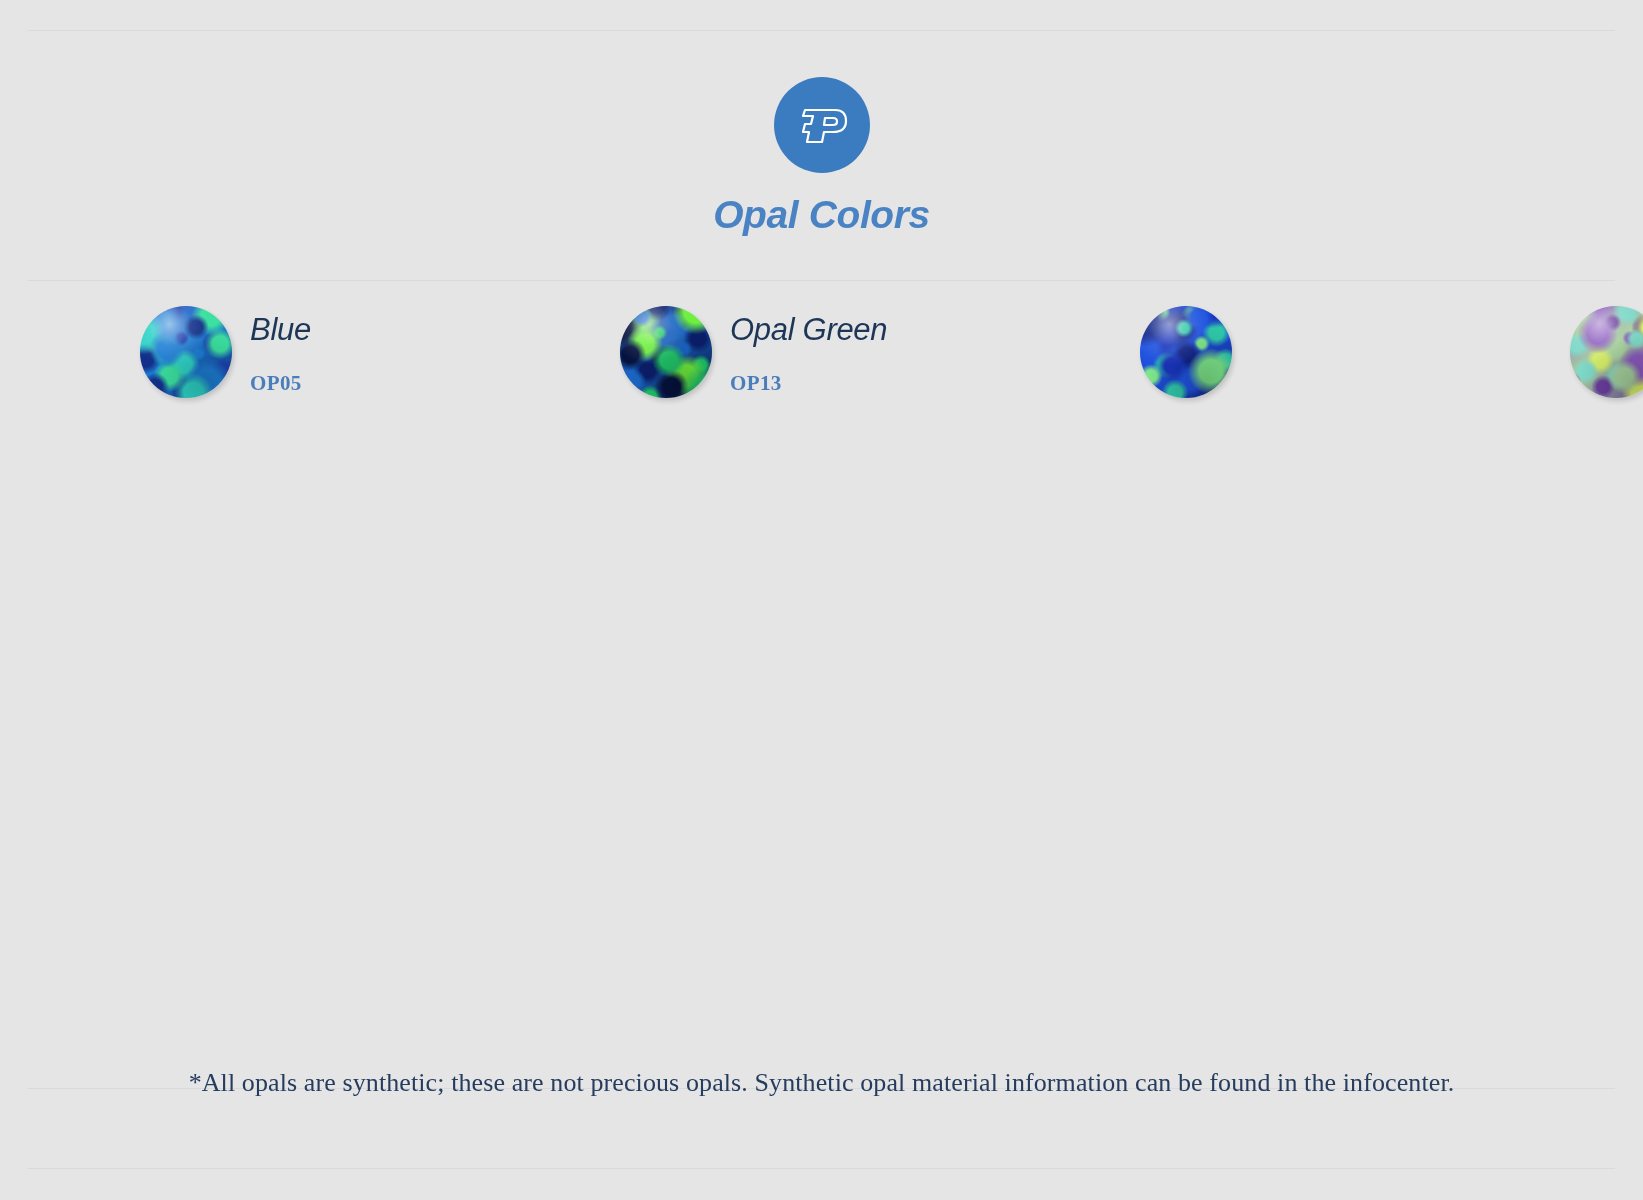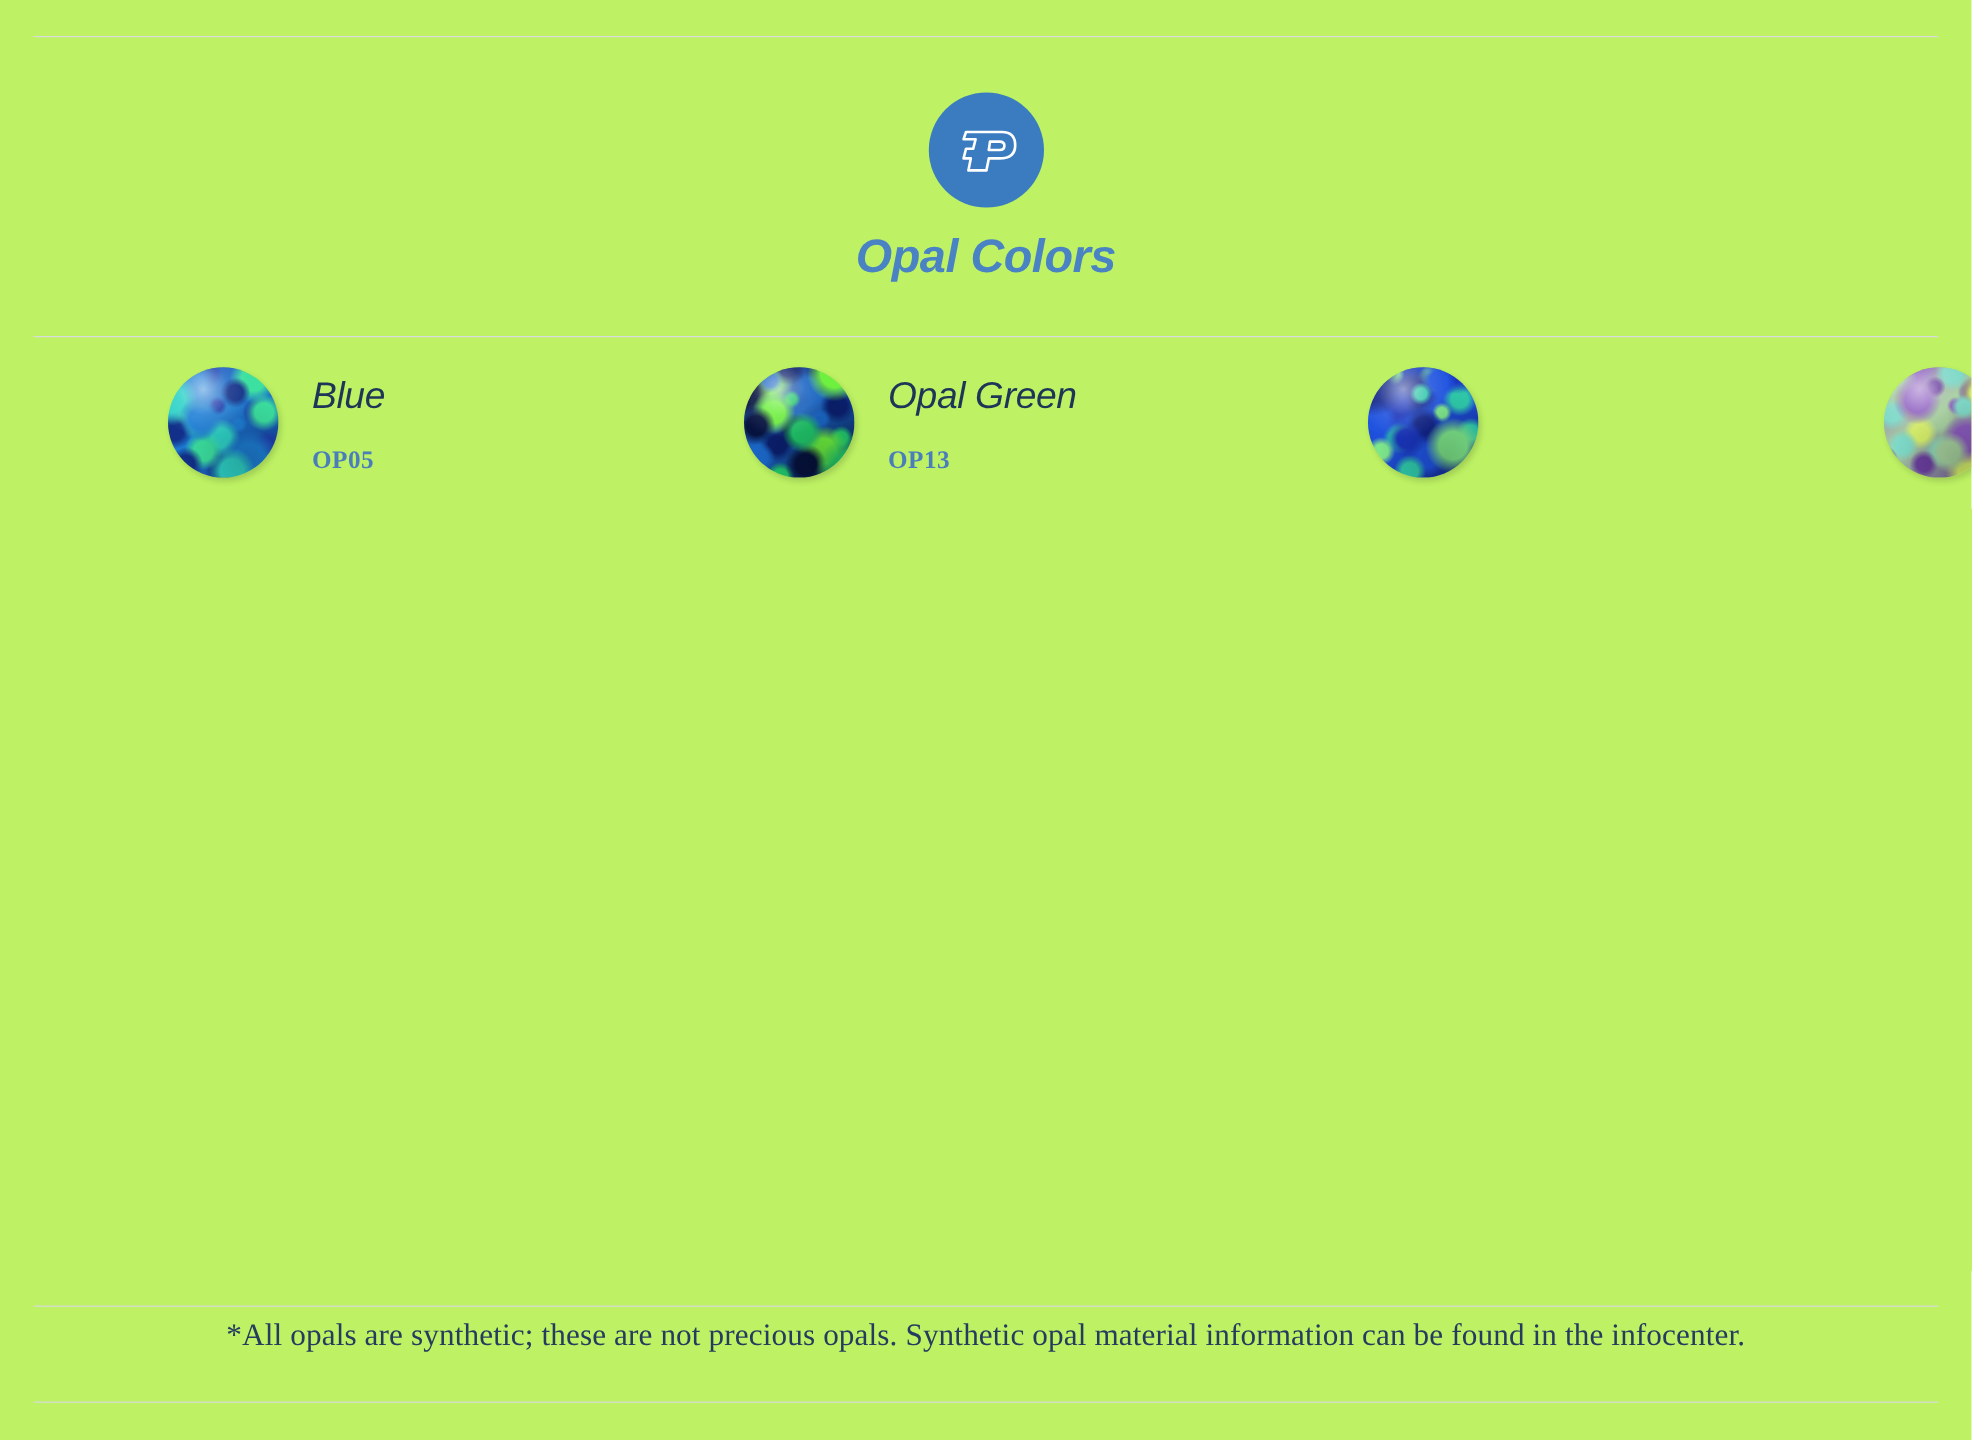--- a/index.html
+++ b/index.html
@@ -7,21 +7,21 @@
     margin: 0; padding: 0;
     width: 1643px; height: 1200px;
     background: #ffffff;
     font-family: "Liberation Sans", sans-serif;
   }
 
   .page {
     position: relative;
     width: 1643px;
     height: 1200px;
-    background: #bef264;
+    background: #e5e5e5;
     overflow: hidden;
   }
 
   
   .rule {
     position: absolute;
     left: 28px;
     right: 28px;
     height: 1px;
     background: #d8dade;
@@ -69,21 +69,21 @@
     left: 140px;
     width: 1430px;
     display: grid;
     grid-template-columns: 480px 520px 430px;
     grid-auto-rows: 124.6px;
     grid-auto-flow: column;
   }
   .swatch-item {
     display: flex;
     align-items: flex-start;
-    gap: 28px;
+    gap: 18px;
   }
 
   .bead {
     width: 92px; height: 92px;
     border-radius: 50%;
     flex: 0 0 92px;
     position: relative;
     box-shadow: 2px 3px 5px rgba(0,0,0,0.16);
     overflow: hidden;
     margin-top: 6px;
@@ -115,21 +115,21 @@
     font-family: "Liberation Serif", serif;
     font-size: 21px;
     font-weight: bold;
     color: #4a7ebb;
     letter-spacing: 0.4px;
   }
 
   
   .footnote {
     position: absolute;
-    top: 1098px;
+    top: 1068px;
     left: 0; right: 0;
     text-align: center;
     font-family: "Liberation Serif", serif;
     font-size: 26px;
     color: #263c5e;
     letter-spacing: 0.1px;
   }
 </style>
 </head>
 <body>

